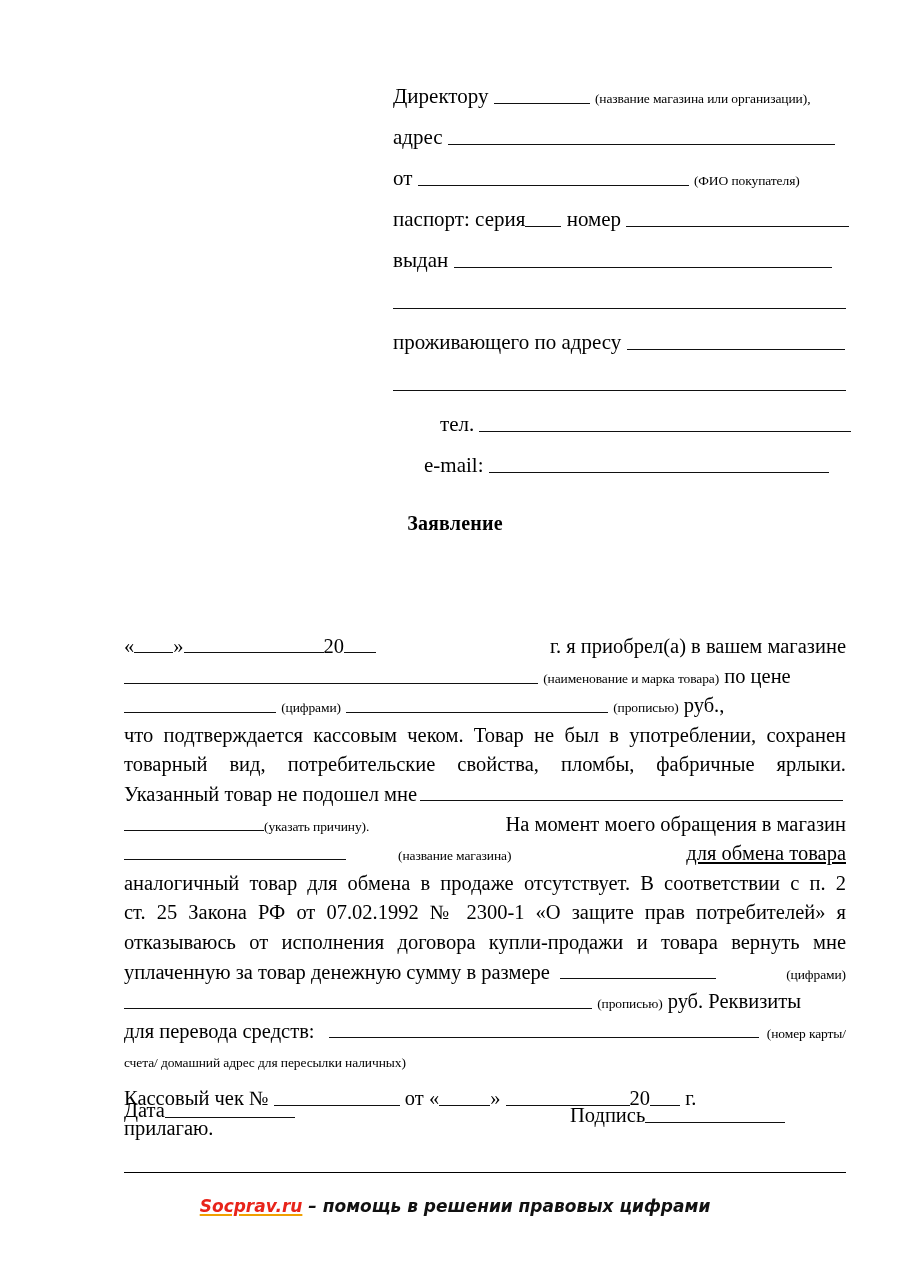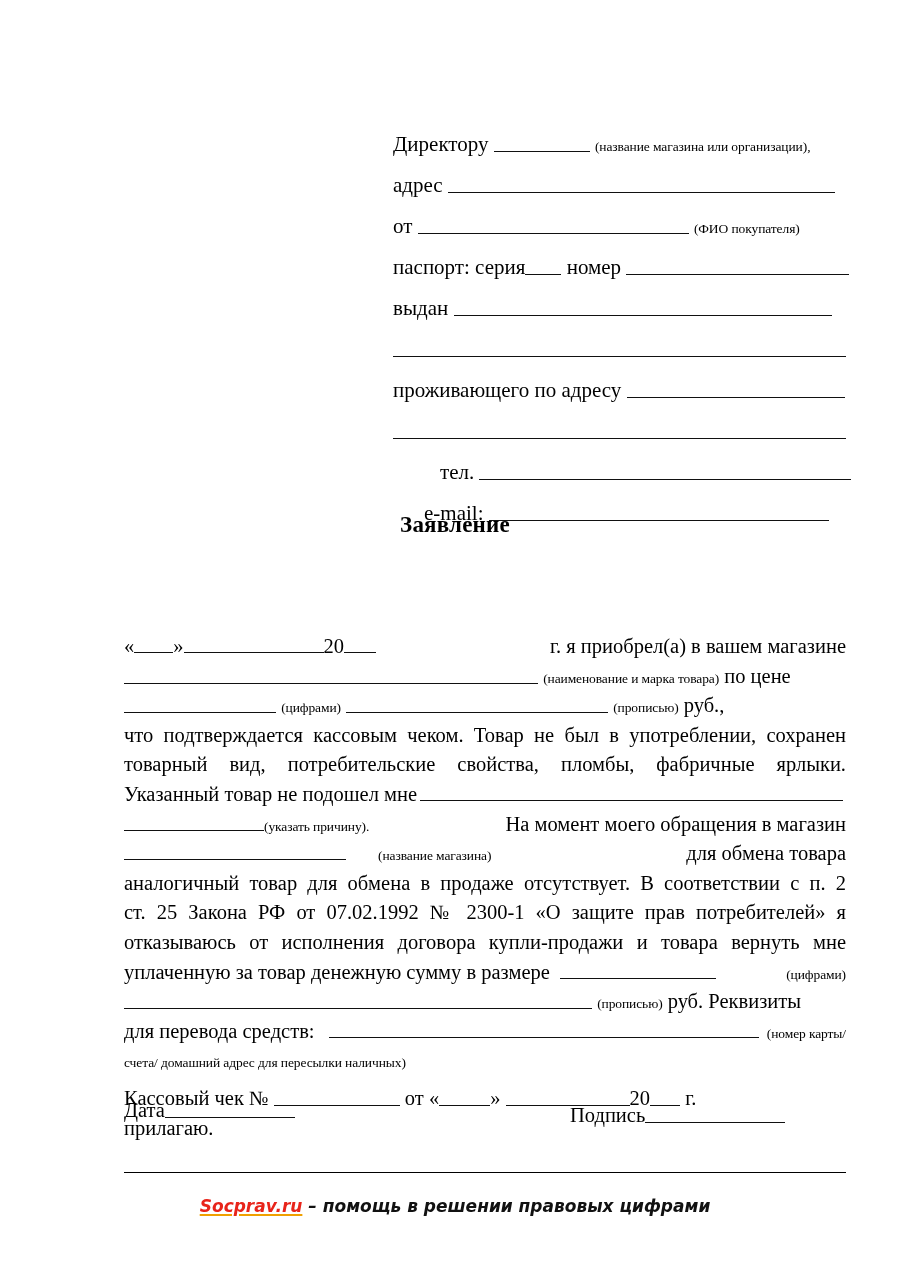--- a/index.html
+++ b/index.html
@@ -40,37 +40,36 @@
   }
 
   
   .header-block {
     position: absolute;
     left: 393px;
     top: 76px;
     width: 453px;
     font-size: 21px;
     line-height: 41px;
-    margin-top: 48px;
   }
   .hrow {
     white-space: nowrap;
     height: 41px;
   }
 
   
   .title-wrap {
     position: absolute;
     left: 0;
     top: 512px;
     width: 910px;
     text-align: center;
   }
   .doc-title {
-    font-size: 23px;
+    font-size: 20px;
     font-weight: bold;
     letter-spacing: 0.2px;
   }
   .doc-subtitle {
     font-size: 20px;
     font-weight: bold;
     margin-top: 18px;
     letter-spacing: 0.2px;
   }
 
@@ -248,22 +247,22 @@
     </div>
 
     <div class="bline spread">
       <span class="fill" style="width:140px;"></span>
         <span class="small">(указать причину).</span>
       <span style="margin-left:auto;">На  момент  моего  обращения  в  магазин</span>
     </div>
 
     <div class="bline spread">
       <span class="fill thin" style="width:222px;"></span>
-      <span class="small" style="margin-left:32px;">(название      магазина)</span>
-      <span style="margin-left:auto;">для       обмена       товара</span>
+      <span class="small" style="margin-left:52px;">(название      магазина)</span>
+      <span style="margin-left:auto;text-decoration:underline;">для       обмена       товара</span>
     </div>
 
     <div class="bline justify">аналогичный товар для обмена в продаже отсутствует. В соответствии с п. 2</div>
 
     <div class="bline justify">ст. 25 Закона РФ от 07.02.1992 № 2300-1 «О защите прав потребителей» я</div>
 
     <div class="bline justify">отказываюсь от исполнения договора купли-продажи и товара вернуть мне</div>
 
     <div class="bline spread">
       <span>уплаченную за товар денежную сумму в размере</span>

